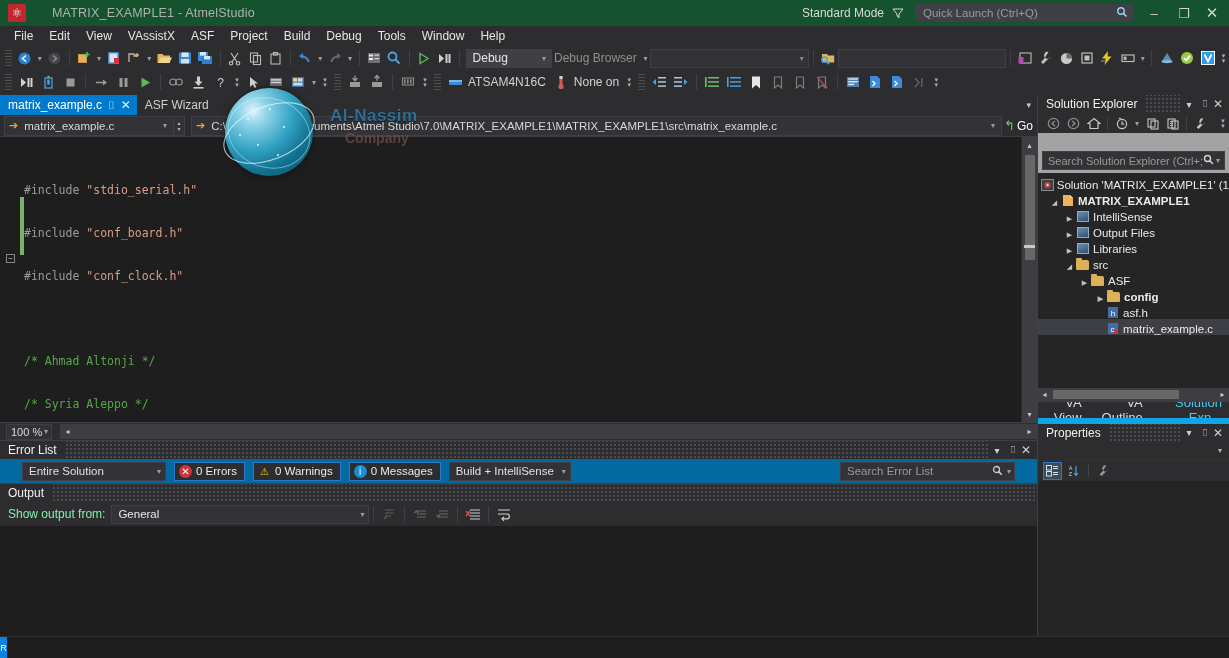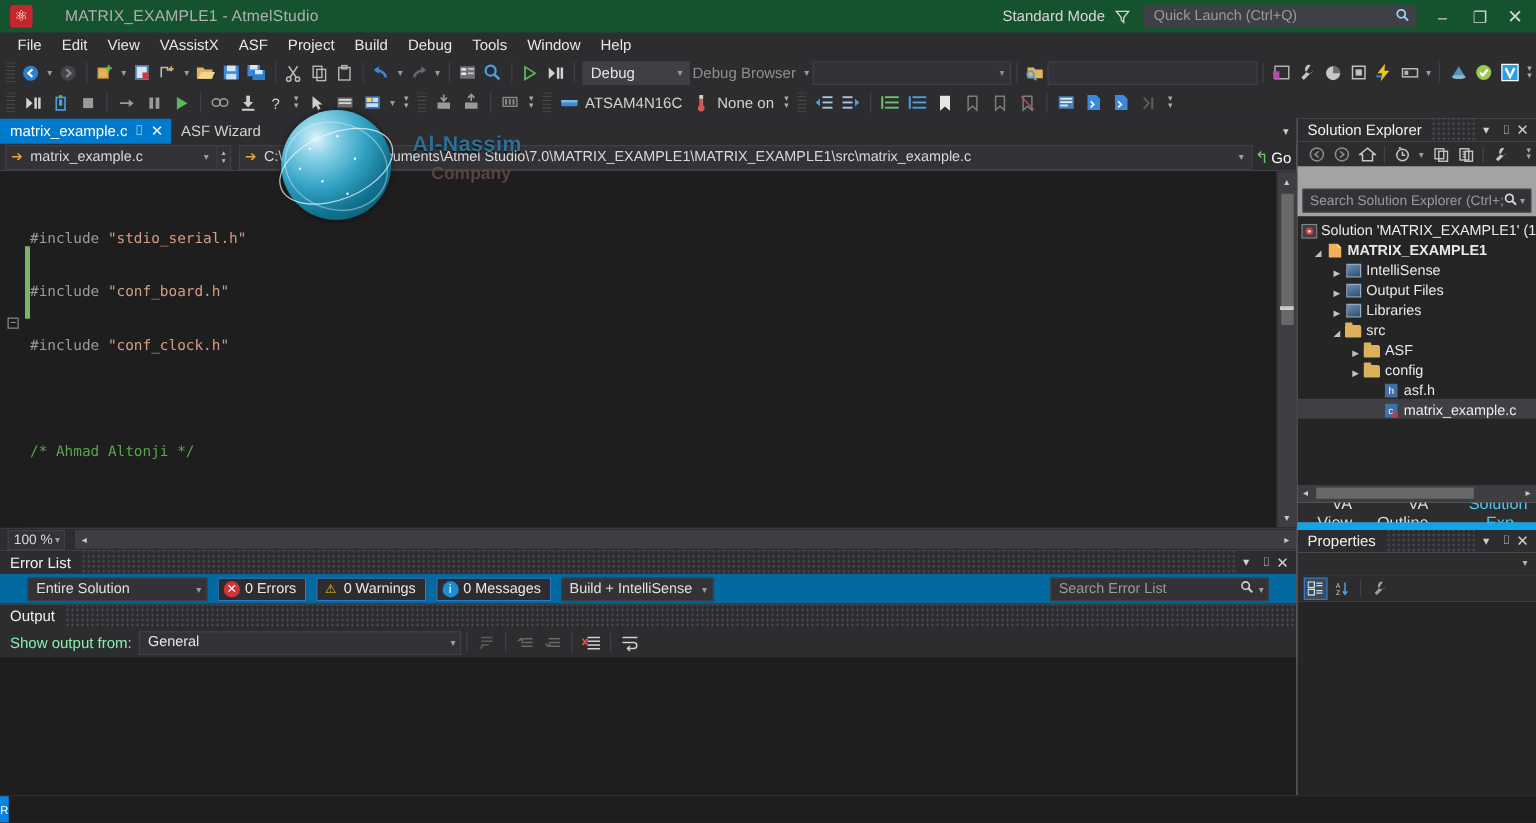--- a/index.html
+++ b/index.html
@@ -691,20 +691,21 @@
             <div style="height:114px"></div>
             <div class="foldbox">−</div>
           </div>
           <div class="code">
             <div class="ln-change" style="top:60px;height:58px;"></div>
             <div class="cl"><span class="k-pp">#include </span><span class="k-str">"stdio_serial.h"</span></div>
             <div class="cl"><span class="k-pp">#include </span><span class="k-str">"conf_board.h"</span></div>
             <div class="cl"><span class="k-pp">#include </span><span class="k-str">"conf_clock.h"</span></div>
             <div class="cl">&nbsp;</div>
             <div class="cl"><span class="k-com">/* Ahmad Altonji */</span></div>
+            <div class="cl"><span class="k-com">/* Syria Aleppo */</span></div>
             
             
             
             
             
             
             
             
             
             
@@ -948,21 +949,21 @@
             </span>
           <span>src</span>
         </div>
         <div class="tr" style="padding-left:41px;">
           <span class="tw">▶</span>
           <span class="tico">
               <span class="fold"></span>
             </span>
           <span>ASF</span>
         </div>
-        <div class="tr" style="padding-left:41px;">
+        <div class="tr" style="padding-left:57px;font-weight:bold;">
           <span class="tw">▶</span>
           <span class="tico">
               <span class="fold"></span>
             </span>
           <span>config</span>
         </div>
         <div class="tr" style="padding-left:56px;">
           <span class="tw"></span>
           <span class="tico">
             <svg width="12" height="13" viewBox="0 0 12 13">

